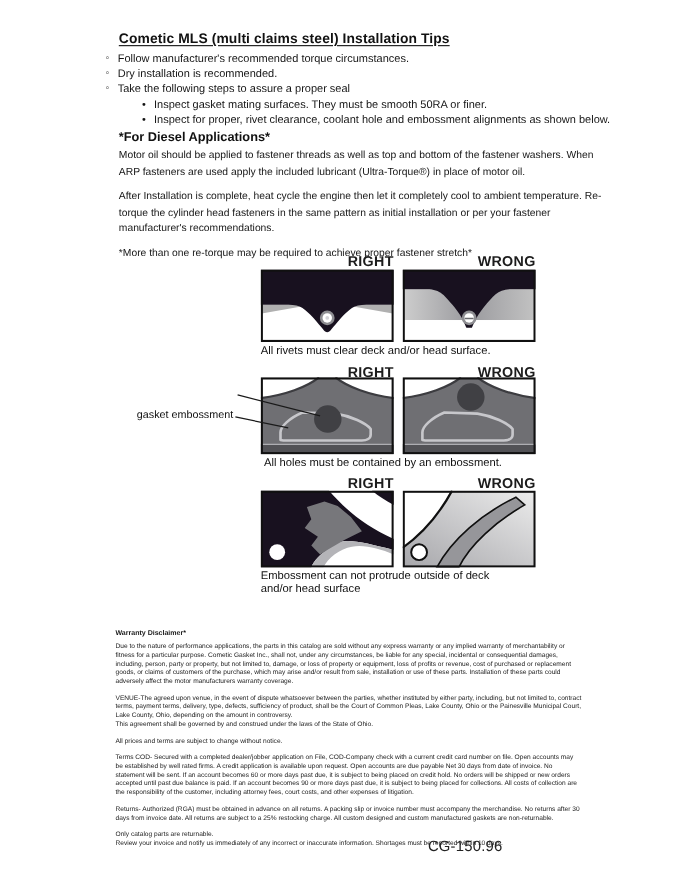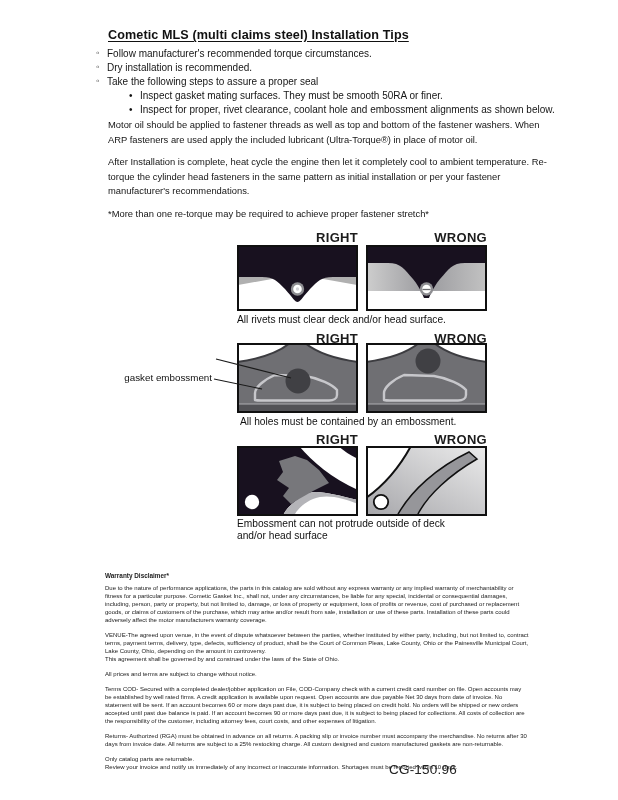--- a/index.html
+++ b/index.html
@@ -60,20 +60,21 @@
       <span>Take the following steps to assure a proper seal</span>
       <ul class="l2">
         <li>Inspect gasket mating surfaces.  They must be smooth 50RA or finer.</li>
         <li>Inspect for proper, rivet clearance, coolant hole and embossment alignments as shown below.</li>
       </ul>
     </li>
   </ul>
 </section>
 
 <section class="diesel">
+  <h2>*For Diesel Applications*</h2>
   <p>Motor oil should be applied to fastener threads as well as top and bottom of the fastener washers. When ARP fasteners are used apply the included lubricant (Ultra-Torque®) in place of motor oil.</p>
   <p>After Installation is complete, heat cycle the engine then let it completely cool to ambient temperature. Re-torque the cylinder head fasteners in the same pattern as initial installation or per your fastener manufacturer's recommendations.</p>
   <p>*More than one re-torque may be required to achieve proper fastener stretch*</p>
 </section>
 
 <div class="figures">
 
   <div class="figlabel" style="left:237px;top:230px">RIGHT</div>
   <div class="figlabel" style="left:366px;top:230px">WRONG</div>
 

